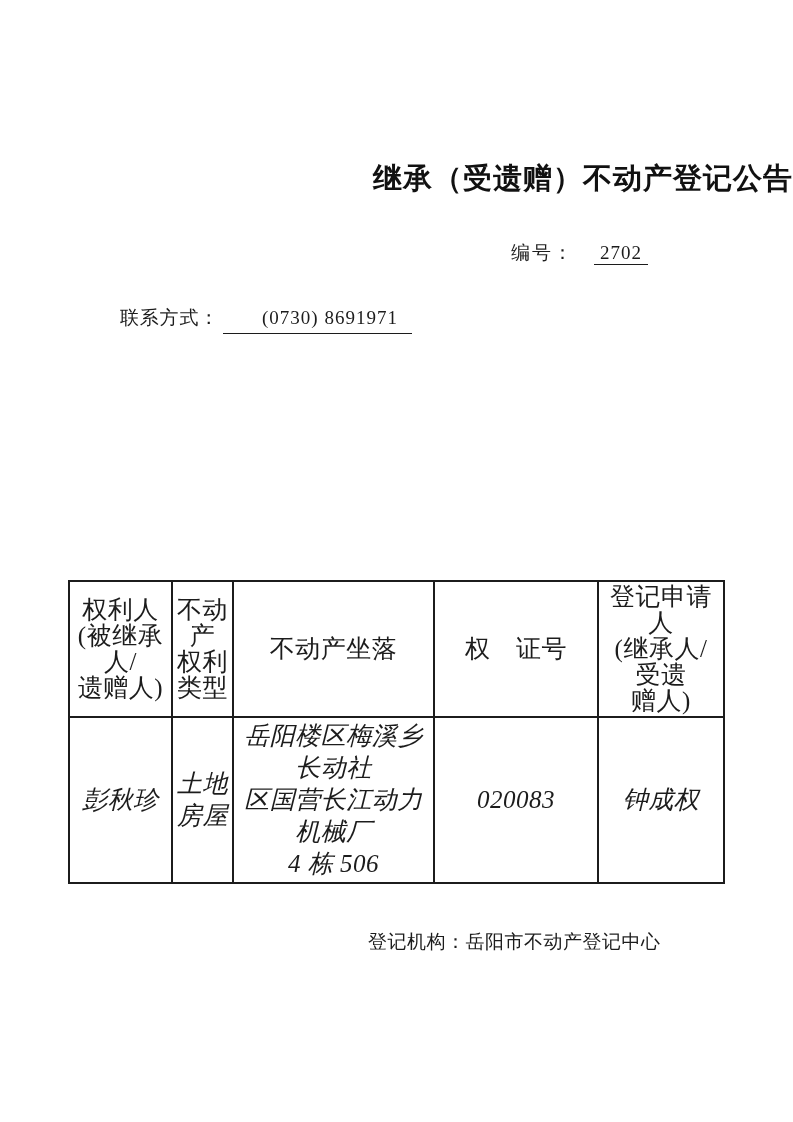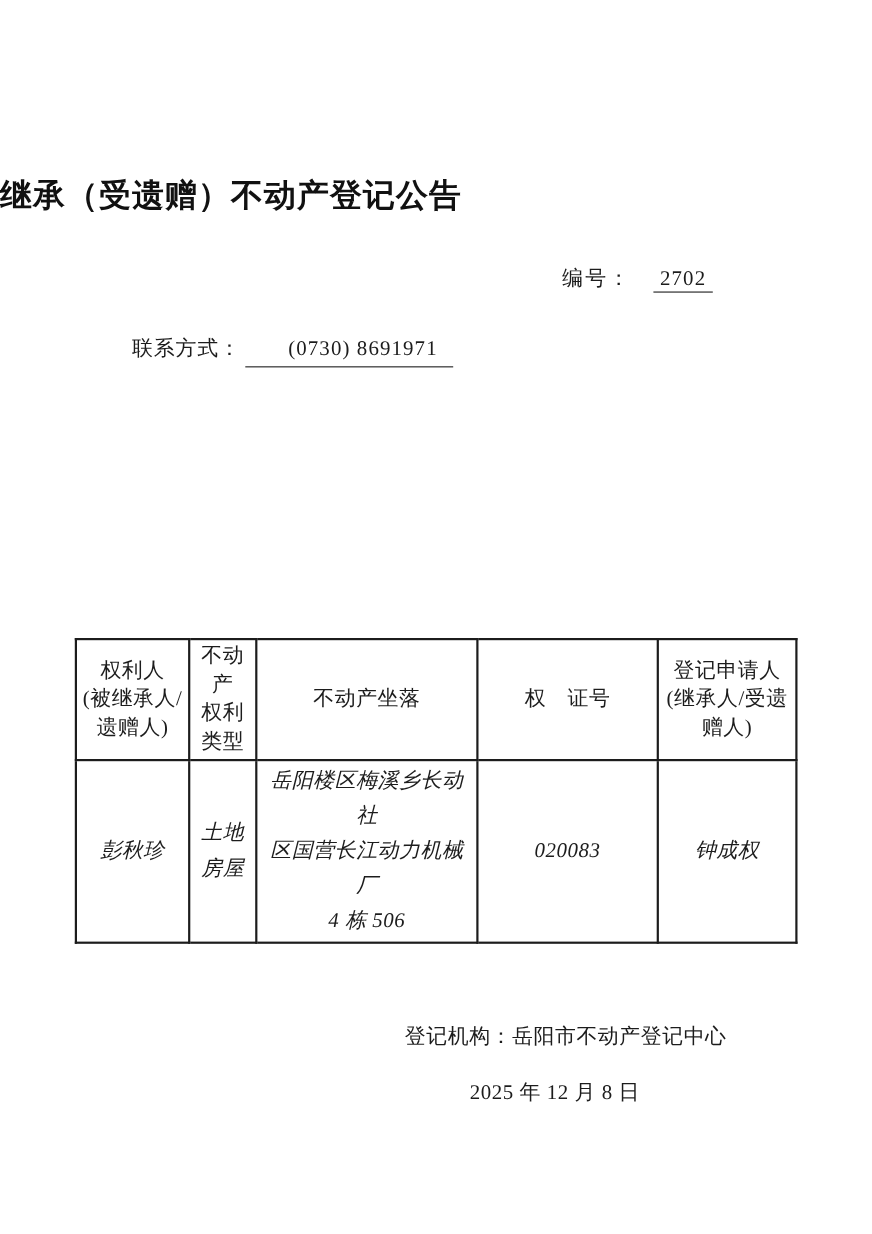--- a/index.html
+++ b/index.html
@@ -12,21 +12,21 @@
     color: #1c1c1c;
     font-family: "Liberation Serif", "DejaVu Serif", serif;
     overflow: hidden;
   }
   .title {
     position: absolute;
     top: 158px;
     left: 0;
     width: 100%;
     margin: 0;
-    text-align: left;
+    text-align: right;
     font-family: "Liberation Sans", "DejaVu Sans", sans-serif;
     font-weight: 700;
     font-size: 29px;
     letter-spacing: 1px;
     line-height: 40px;
     color: #111;
   }
   .doc-number {
     position: absolute;
     top: 240px;
@@ -61,21 +61,21 @@
     border-bottom: 1.5px solid #1c1c1c;
     letter-spacing: 1px;
   }
   .notice-table {
     position: absolute;
     top: 580px;
     left: 68px;
     width: 655px;
     border-collapse: collapse;
     table-layout: fixed;
-    font-size: 19px;
+    font-size: 25px;
   }
   .notice-table th, .notice-table td {
     border: 2px solid #1c1c1c;
     padding: 2px 3px;
     text-align: center;
     vertical-align: middle;
     font-weight: 400;
     white-space: pre-line;
     line-height: 26px;
     letter-spacing: 0.5px;
@@ -146,15 +146,14 @@
         <td>岳阳楼区梅溪乡长动社
 区国营长江动力机械厂
 4 栋 506</td>
         <td>020083</td>
         <td>钟成权</td>
       </tr>
     </tbody>
   </table>
 
   <div class="footer-agency">登记机构：岳阳市不动产登记中心</div>
-  <div class="footer-date">2025 年 12 月 8 日</div>
 
 </div>
 
 </body></html>

